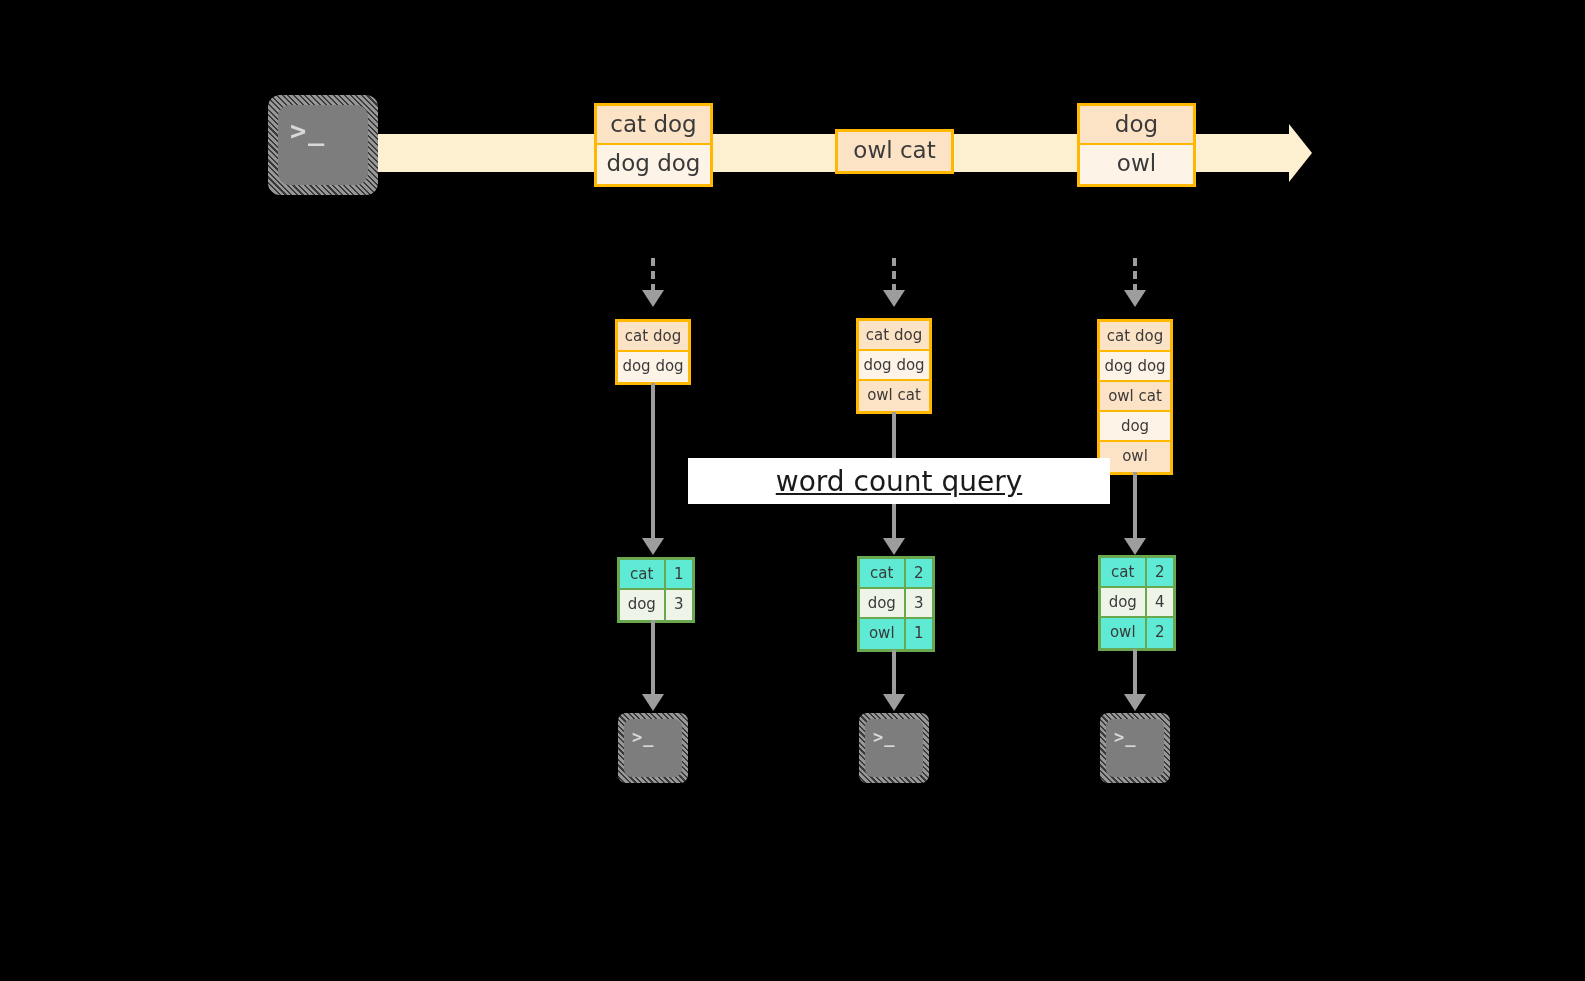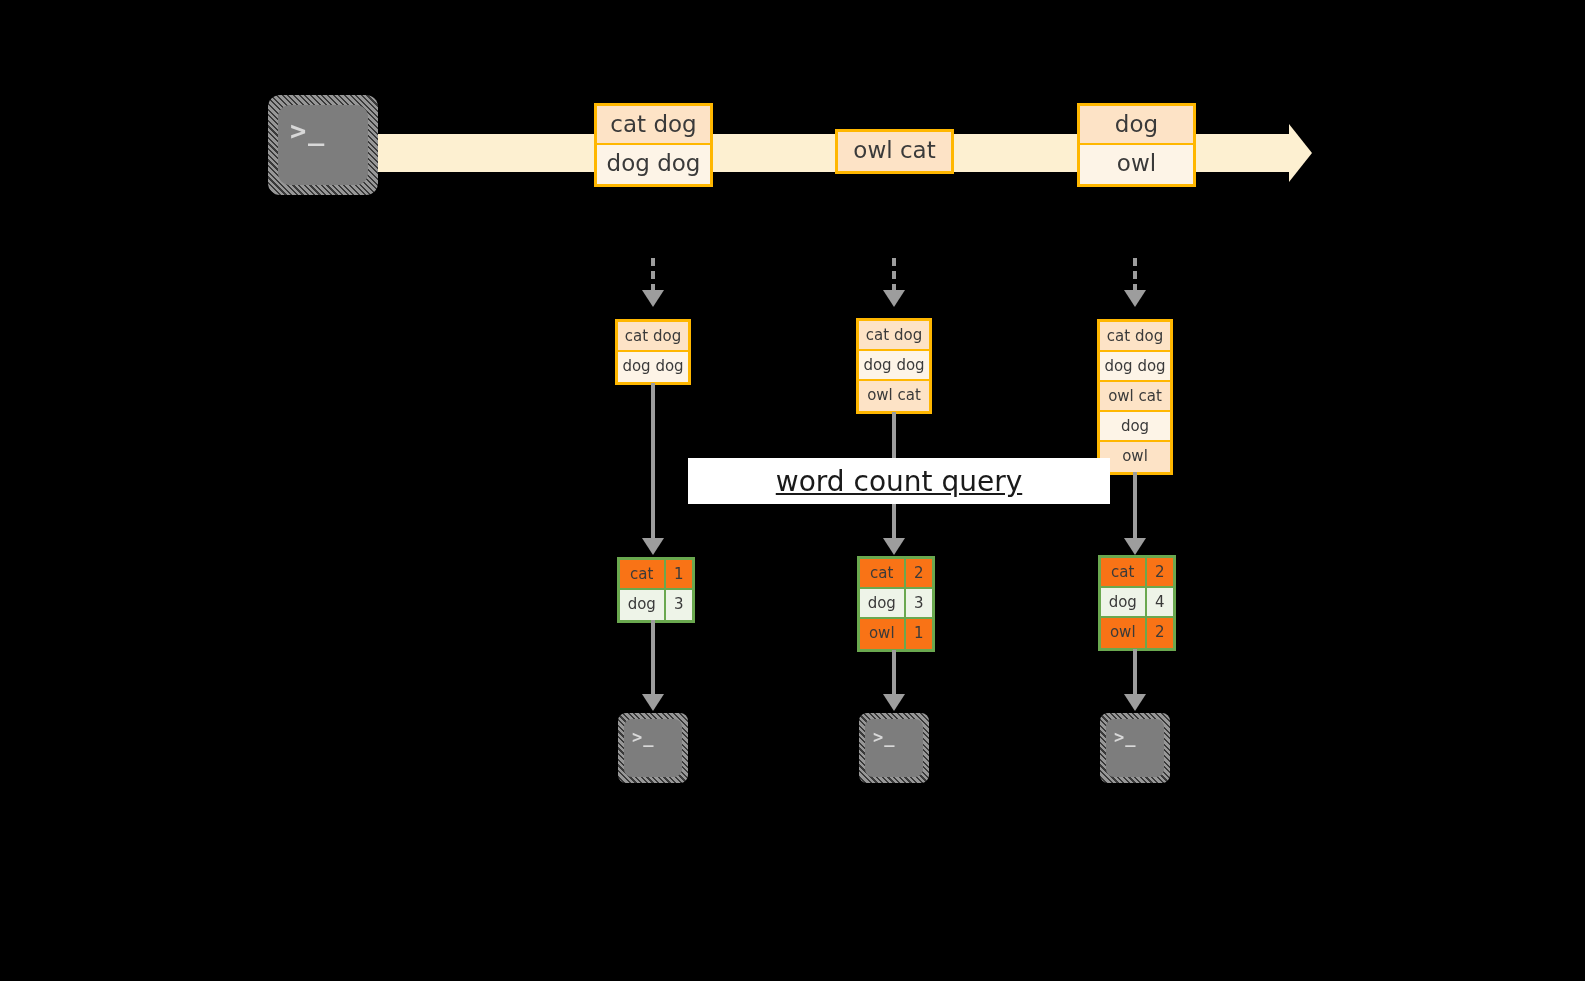--- a/index.html
+++ b/index.html
@@ -125,21 +125,21 @@
     background: #eef4e8;
     font-size: 15px;
   }
   .gbox .grow {
     display: flex;
     box-sizing: border-box;
     border-bottom: 2px solid #6aa84f;
     height: 30px;
   }
   .gbox .grow:last-child { border-bottom: none; }
-  .gbox .grow.dark  .c { background: #f97316; }
+  .gbox .grow.dark  .c { background: #5eead4; }
   .gbox .grow.light .c { background: #eef4e8; }
   .gbox .c {
     box-sizing: border-box;
     color: #3a3a3a;
     line-height: 28px;
     text-align: center;
     white-space: nowrap;
   }
   .gbox .c.word { width: 48px; border-right: 2px solid #6aa84f; }
   .gbox .c.num  { width: 28px; }

